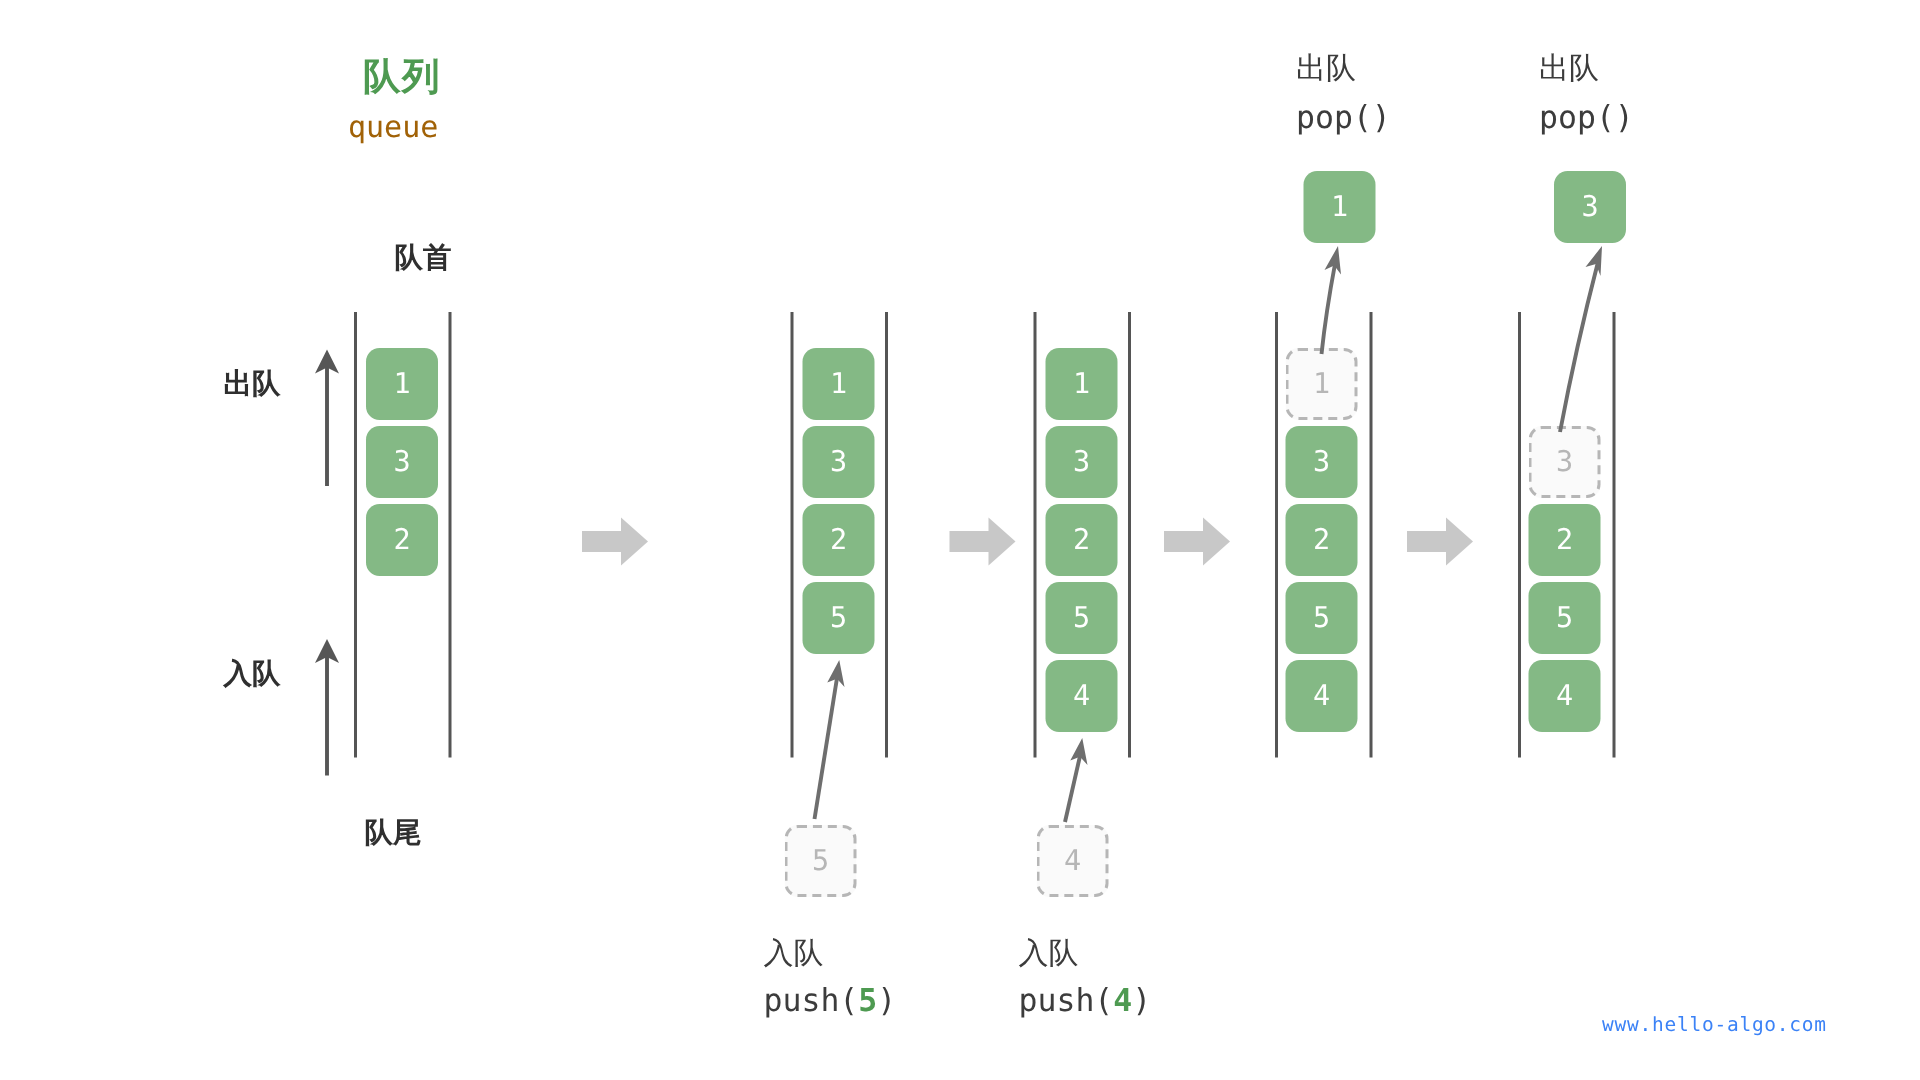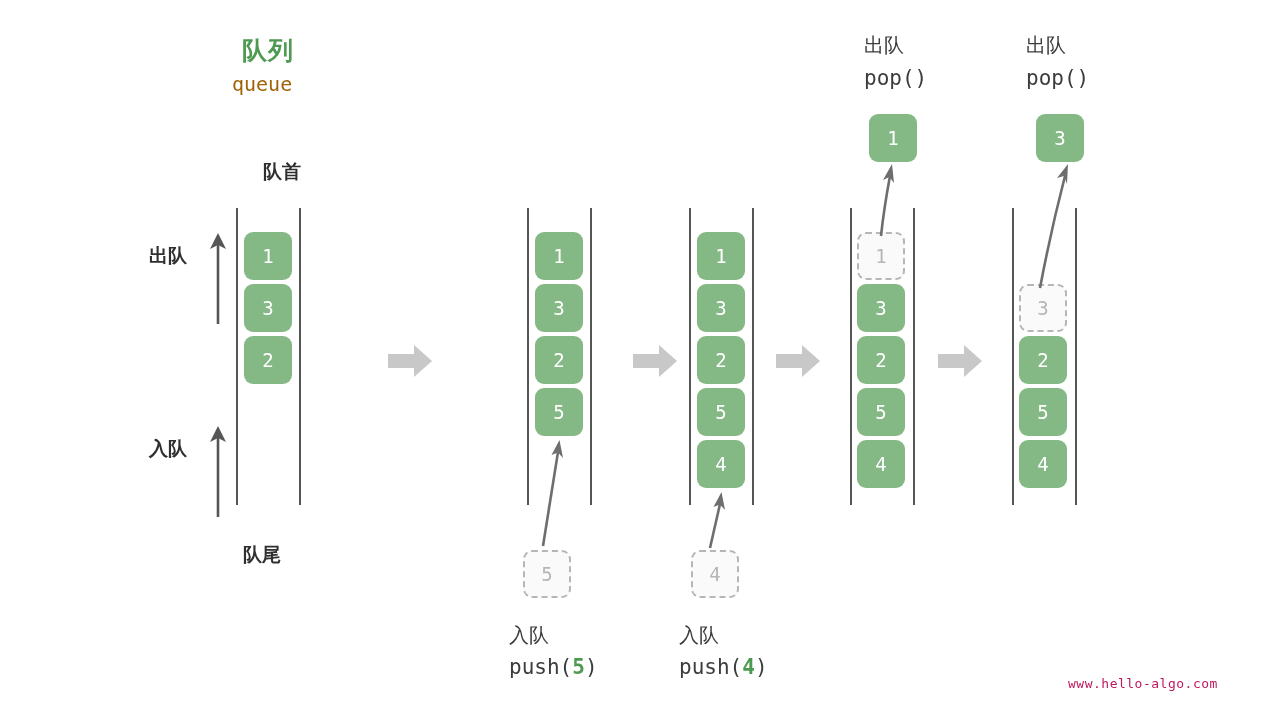--- a/index.html
+++ b/index.html
@@ -54,21 +54,21 @@
     font-family: "DejaVu Sans Mono", "Liberation Mono", monospace;
     font-size: 21px;
     color: #3c3c3c;
     white-space: nowrap;
     text-align: center;
   }
   .op-code .num { color: #4e9a51; font-weight: bold; }
   .watermark {
     font-family: "DejaVu Sans Mono", "Liberation Mono", monospace;
     font-size: 13px;
-    color: #be185d;
+    color: #3b82f6;
     white-space: nowrap;
     letter-spacing: 0.5px;
   }
 
   
   .rail {
     position: absolute;
     width: 1.6px;
     background: #555555;
   }

